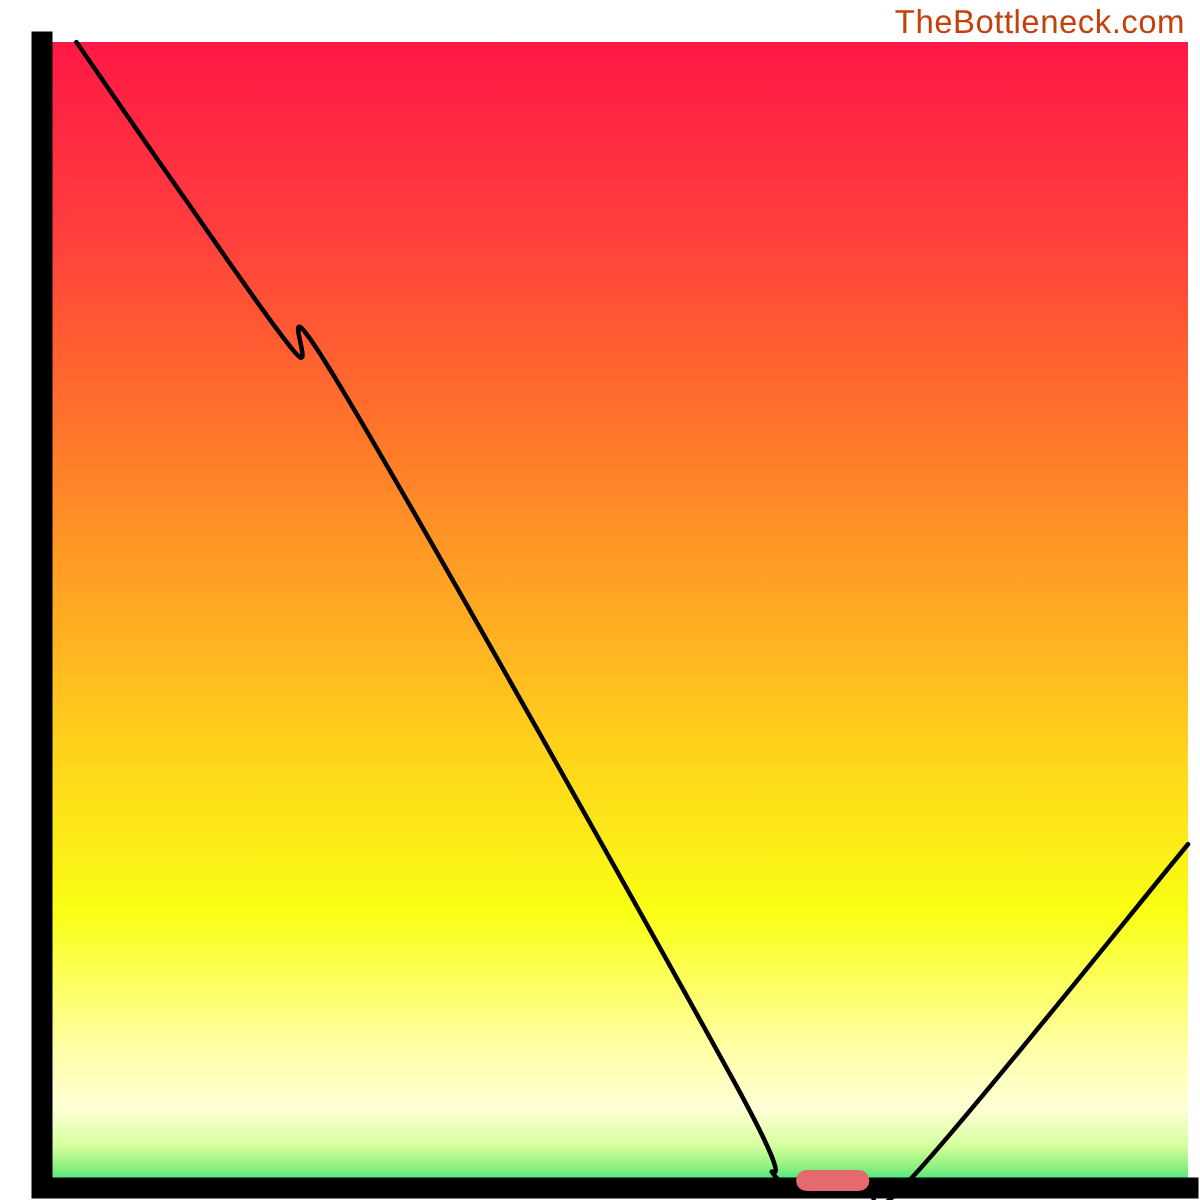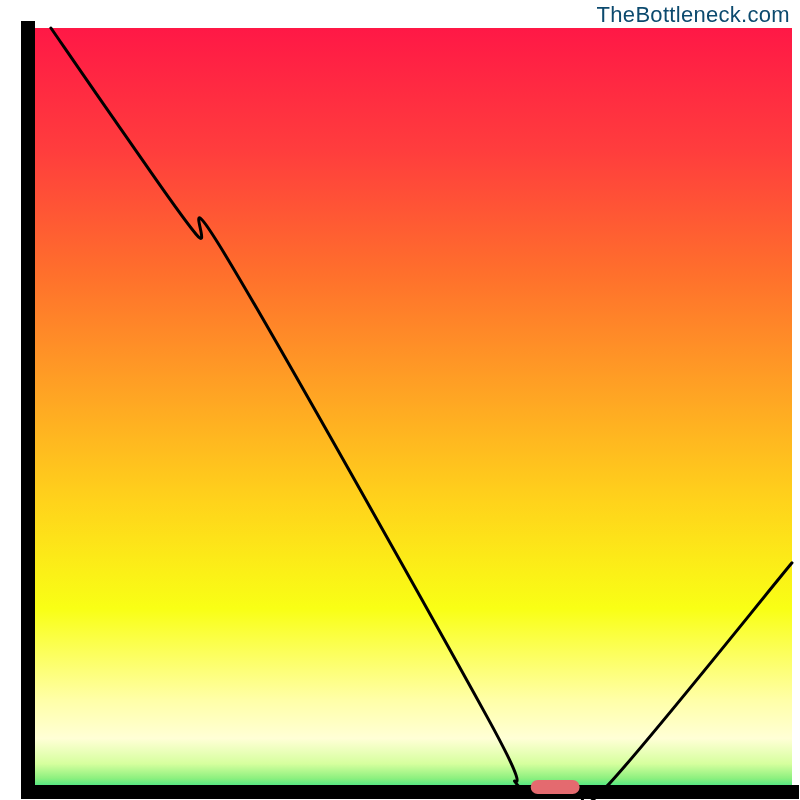--- a/index.html
+++ b/index.html
@@ -12,21 +12,21 @@
   }
   .chart-container {
     position: relative;
     width: 800px;
     height: 800px;
   }
   .watermark {
     position: absolute;
     top: 2px;
     right: 10px;
-    color: #0c4a6e;
+    color: #c2410c;
     font-size: 22px;
     font-weight: 500;
     letter-spacing: 0.3px;
     z-index: 5;
   }
   svg {
     position: absolute;
     top: 0;
     left: 0;
   }

